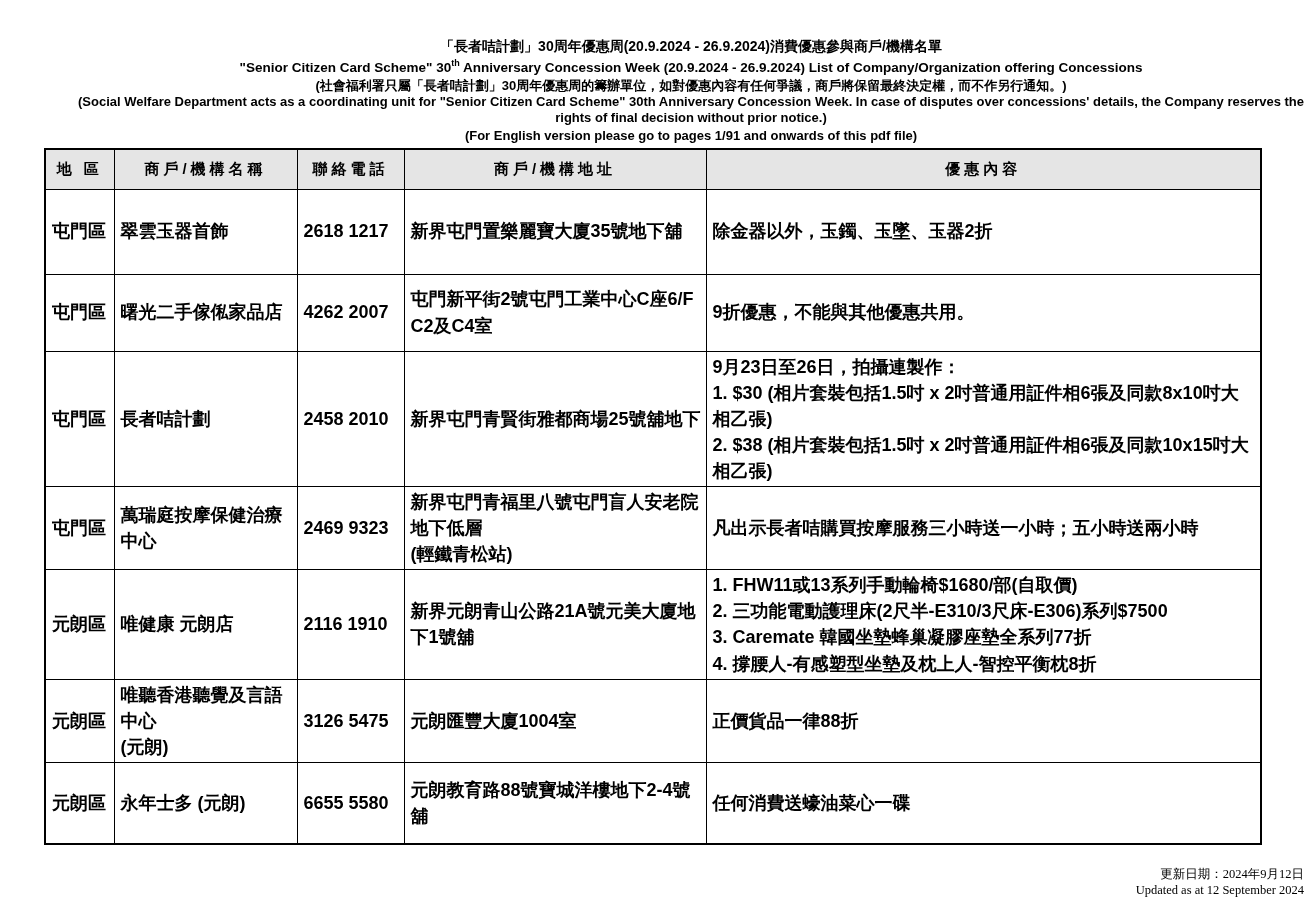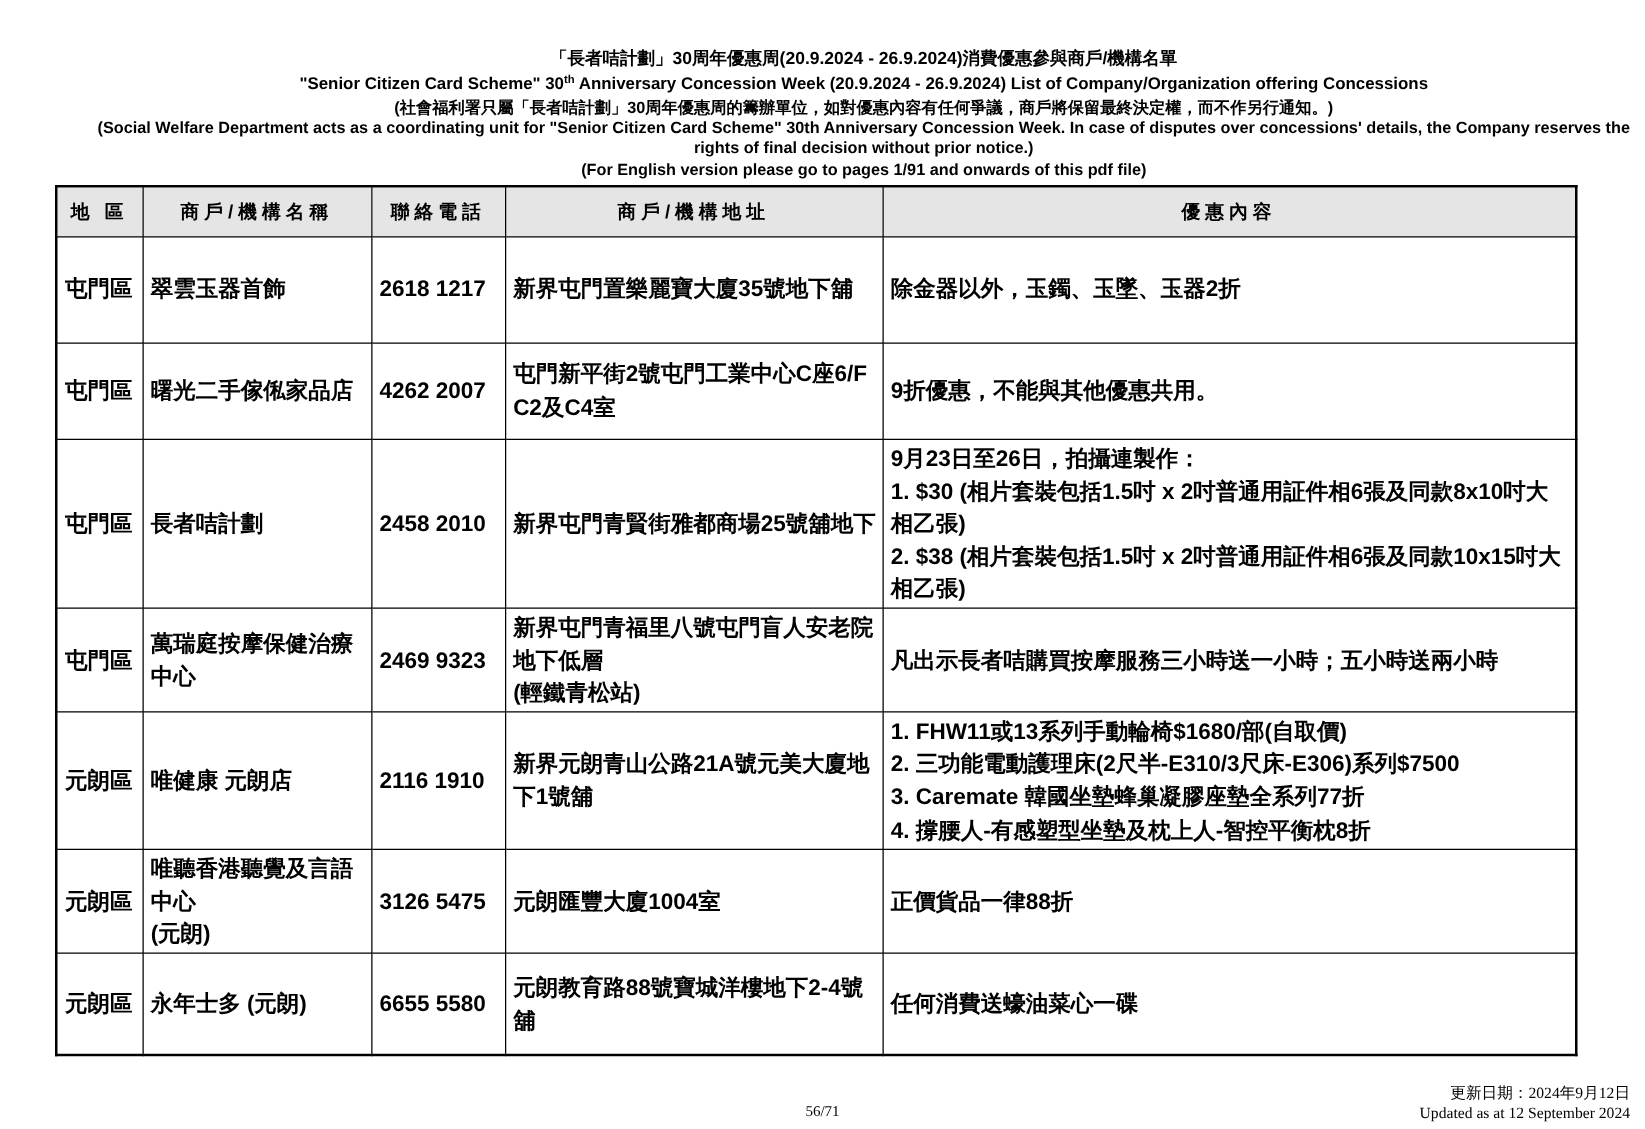--- a/index.html
+++ b/index.html
@@ -187,20 +187,19 @@
       <tr class="r6">
         <td class="c-district">元朗區</td>
         <td class="c-name">永年士多 (元朗)</td>
         <td class="c-phone">6655 5580</td>
         <td class="c-address">元朗教育路88號寶城洋樓地下2-4號舖</td>
         <td class="c-concession">任何消費送蠔油菜心一碟</td>
       </tr>
     </tbody>
   </table>
 
-  <div class="page-number">56/71</div>
 
   <div class="updated">
     <div>更新日期：2024年9月12日</div>
     <div>Updated as at 12 September 2024</div>
   </div>
 
 </div>
 
 </body></html>

